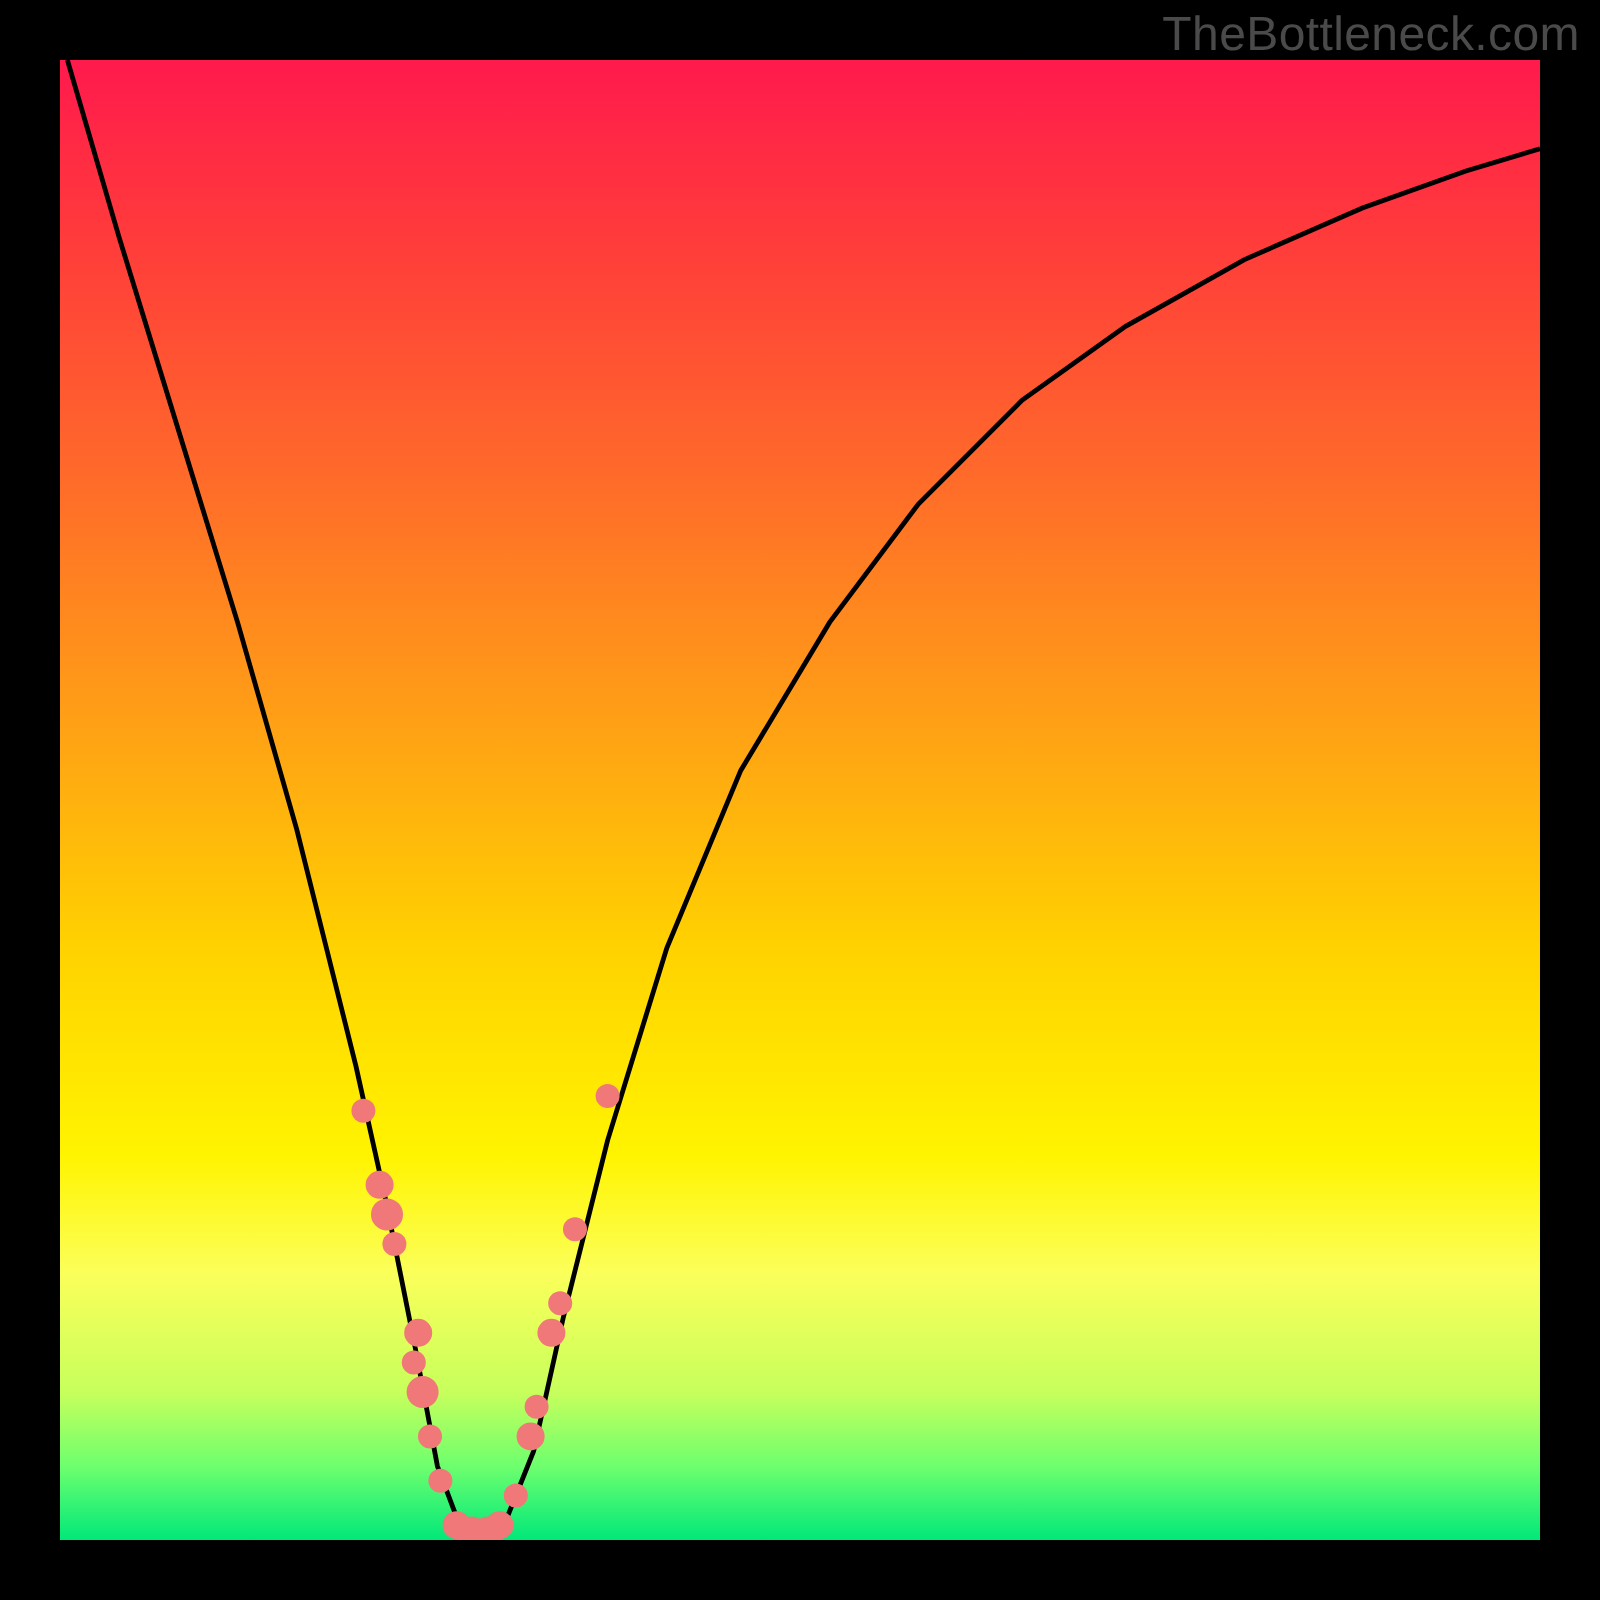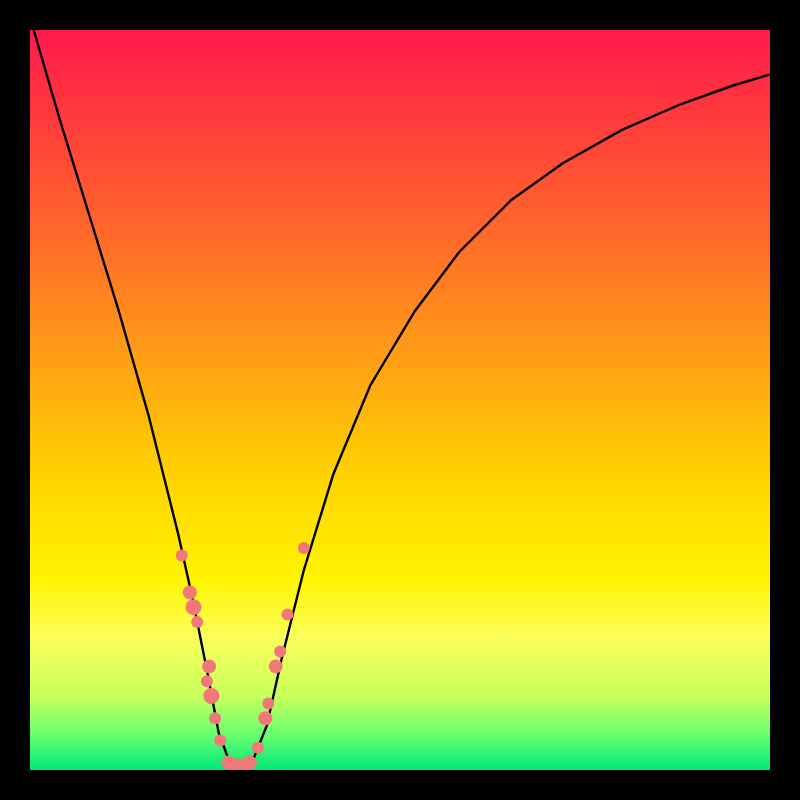--- a/index.html
+++ b/index.html
@@ -57,20 +57,21 @@
   }
   .dot {
     fill: #f07878;
     stroke: none;
   }
 </style>
 </head>
 <body>
 
 <div class="frame">
+  <div class="watermark">TheBottleneck.com</div>
   <div class="plot">
     <svg class="curve" viewBox="0 0 740 740">
       <path id="curve-path" fill="none" stroke="#000000" stroke-width="2.4" d="M3.7 0.0 L29.6 88.8 L59.2 185.0 L88.8 281.2 L118.4 384.8 L133.2 444.0 L148.0 503.2 L162.8 569.8 L177.6 643.8 L188.7 703.0 L199.8 732.6 L209.4 736.3 L222.0 732.6 L236.8 695.6 L251.6 629.0 L273.8 540.2 L303.4 444.0 L340.4 355.2 L384.8 281.2 L429.2 222.0 L481.0 170.2 L532.8 133.2 L592.0 99.9 L651.2 74.0 L703.0 55.5 L740.0 44.4"></path>
       <g id="dots">
           <circle cx="151.7" cy="525.4" r="6" class="dot" fill="#f07878"></circle>
           <circle cx="159.8" cy="562.4" r="7" class="dot" fill="#f07878"></circle>
           <circle cx="163.5" cy="577.2" r="8" class="dot" fill="#f07878"></circle>
           <circle cx="167.2" cy="592.0" r="6" class="dot" fill="#f07878"></circle>
           <circle cx="176.9" cy="651.2" r="6" class="dot" fill="#f07878"></circle>
           <circle cx="179.1" cy="636.4" r="7" class="dot" fill="#f07878"></circle>

